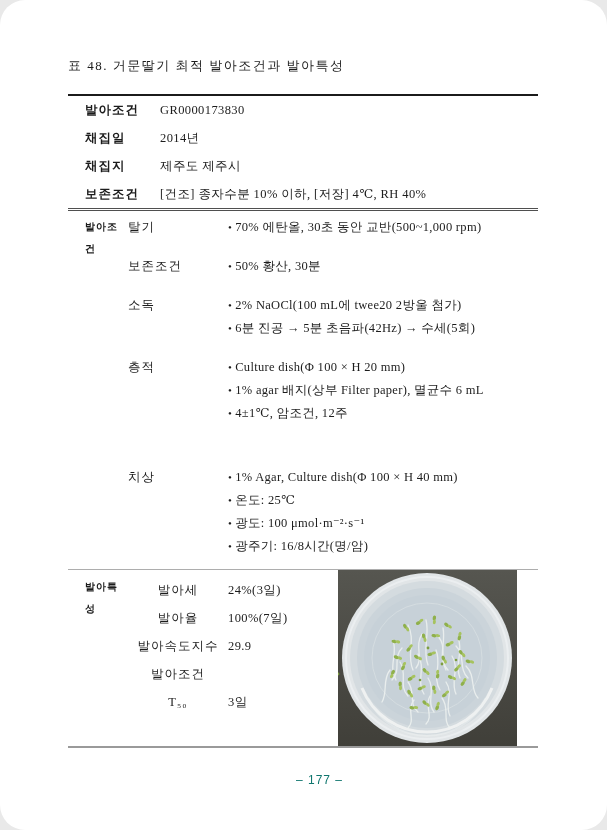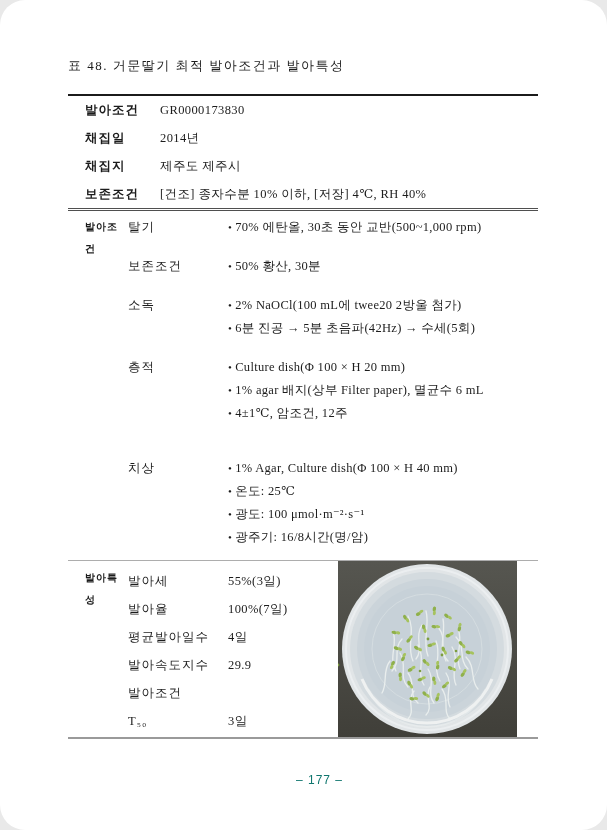--- a/index.html
+++ b/index.html
@@ -24,31 +24,31 @@
   
   .section { display:flex; position:relative; }
   .sec-header {
     width:60px; padding-left:17px; box-sizing:border-box;
     font-weight:bold; font-size:10px; line-height:22px;
     word-break:break-all; letter-spacing:1px;
   }
   .cond-section { padding-top:5px; }
   .cond-rows { flex:1; }
   .cond-group { display:flex; margin-bottom:16px;justify-content:center; }
-  .cond-group.gap-lg { margin-bottom:32px; }
+  .cond-group.gap-lg { margin-bottom:41px; }
   .cond-group:last-child { margin-bottom:11px; }
   .cond-step { width:100px; font-size:12.5px; line-height:23px; letter-spacing:1px; }
   .cond-items { flex:1; }
   .item { font-size:12.5px; line-height:23px; letter-spacing:0.3px; }
   .item::before { content:"\2022\00a0"; font-size:11px; }
 
   .char-section { height:176px; box-sizing:border-box; padding-top:6px; }
   .char-rows { width:210px; }
   .char-row { display:flex; line-height:28px; font-size:12.5px; }
-  .char-label { width:100px; letter-spacing:1px; }
+  .char-label { width:100px; letter-spacing:1px;text-align:center; }
   .char-value { flex:1; letter-spacing:0.4px; }
 
   .photo { position:absolute; top:0; left:270px; width:179px; height:176px; display:block; }
 
   .page-number {
     position:absolute; top:773px; left:16px; width:100%; text-align:center;
     font-size:12px; letter-spacing:1px; color:#0f766e;
     font-family:"Liberation Sans","DejaVu Sans",sans-serif;
   }
 </style>
@@ -132,29 +132,25 @@
         </div>
       </div>
 
       <div class="rule rule-thin"></div>
 
       <div class="section char-section">
         <div class="sec-header">발아특성</div>
         <div class="char-rows">
           <div class="char-row">
             <div class="char-label">발아세</div>
-            <div class="char-value">55%(3일)</div>
+            <div class="char-value">24%(3일)</div>
           </div>
           <div class="char-row">
             <div class="char-label">발아율</div>
             <div class="char-value">100%(7일)</div>
-          </div>
-          <div class="char-row">
-            <div class="char-label">평균발아일수</div>
-            <div class="char-value">4일</div>
           </div>
           <div class="char-row">
             <div class="char-label">발아속도지수</div>
             <div class="char-value">29.9</div>
           </div>
           <div class="char-row">
             <div class="char-label">발아조건</div>
           </div>
           <div class="char-row">
             <div class="char-label">T₅₀</div>

